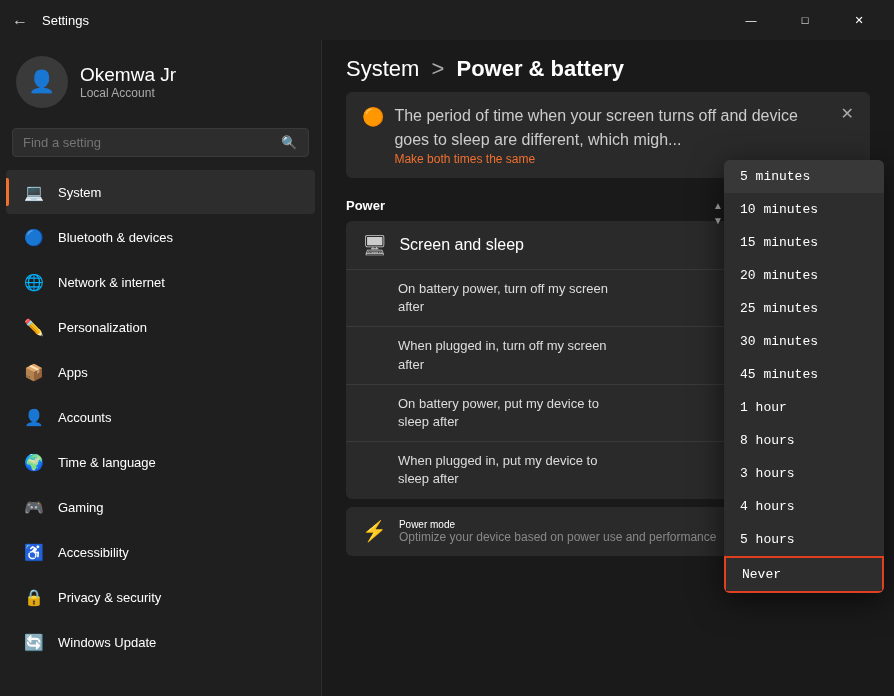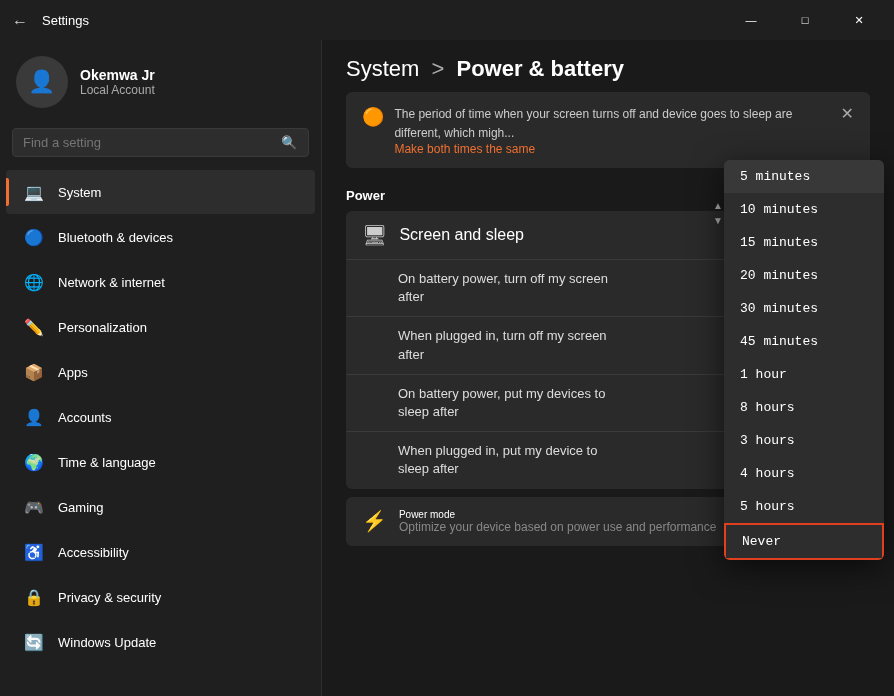--- a/index.html
+++ b/index.html
@@ -85,22 +85,22 @@
       border-radius: 50%;
       background: #3a3a3a;
       display: flex;
       align-items: center;
       justify-content: center;
       font-size: 22px;
       color: #ccc;
       flex-shrink: 0;
     }
     .user-info .user-name {
-      font-size: 14px;
-      font-weight: 700;
+      font-size: 19px;
+      font-weight: 400;
     }
     .user-info .user-type {
       font-size: 12px;
       color: #aaa;
     }
 
     
     .search-container {
       padding: 8px 12px 12px 12px;
     }
@@ -181,21 +181,21 @@
     .warning-banner {
       margin: 0 24px 12px 24px;
       background: #2a2a2a;
       border-radius: 6px;
       padding: 12px 16px;
       display: flex;
       align-items: flex-start;
       gap: 10px;
     }
     .warning-icon { font-size: 18px; color: #f07030; flex-shrink: 0; margin-top: 2px; }
-    .warning-text { font-size: 12px; color: #ccc; line-height: 1.5; flex: 1; }
+    .warning-text { font-size: 16px; color: #ccc; line-height: 1.5; flex: 1; }
     .warning-link { color: #f07030; cursor: pointer; font-size: 12px; display: block; }
     .warning-close { color: #aaa; cursor: pointer; font-size: 16px; }
 
     
     .section-label {
       padding: 8px 24px 4px 24px;
       font-size: 13px;
       font-weight: 600;
     }
 
@@ -401,21 +401,21 @@
       </div>
       <div class="card-row">
         <span class="card-row-label">On battery power, turn off my screen after</span>
         <span style="color:#aaa; font-size:18px;">⌄</span>
       </div>
       <div class="card-row">
         <span class="card-row-label">When plugged in, turn off my screen after</span>
         <span style="color:#aaa; font-size:18px;">⌄</span>
       </div>
       <div class="card-row">
-        <span class="card-row-label">On battery power, put my devices to sleep after</span>
+        <span class="card-row-label">On battery power, put my device to sleep after</span>
         <span style="color:#aaa; font-size:18px;">⌄</span>
       </div>
       <div class="card-row">
         <span class="card-row-label">When plugged in, put my device to sleep after</span>
         <span style="color:#aaa; font-size:14px;">▲</span>
       </div>
     </div>
 
     <div class="power-mode-card">
       <span class="power-mode-icon">⚡</span>
@@ -423,20 +423,21 @@
         <div class="title">Power mode</div>
         <div class="subtitle">Optimize your device based on power use and performance</div>
       </div>
     </div>
 
     <div class="dropdown-overlay" id="dropdown-list">
     <div class="dropdown-item selected">5 minutes</div>
         <div class="dropdown-item">10 minutes</div>
         <div class="dropdown-item">15 minutes</div>
         <div class="dropdown-item">20 minutes</div>
+        <div class="dropdown-item">25 minutes</div>
         <div class="dropdown-item">30 minutes</div>
         <div class="dropdown-item">45 minutes</div>
         <div class="dropdown-item">1 hour</div>
         <div class="dropdown-item">8 hours</div>
         <div class="dropdown-item">3 hours</div>
         <div class="dropdown-item">4 hours</div>
         <div class="dropdown-item">5 hours</div>
         <div class="dropdown-item dropdown-never">Never</div>
       </div>
 

